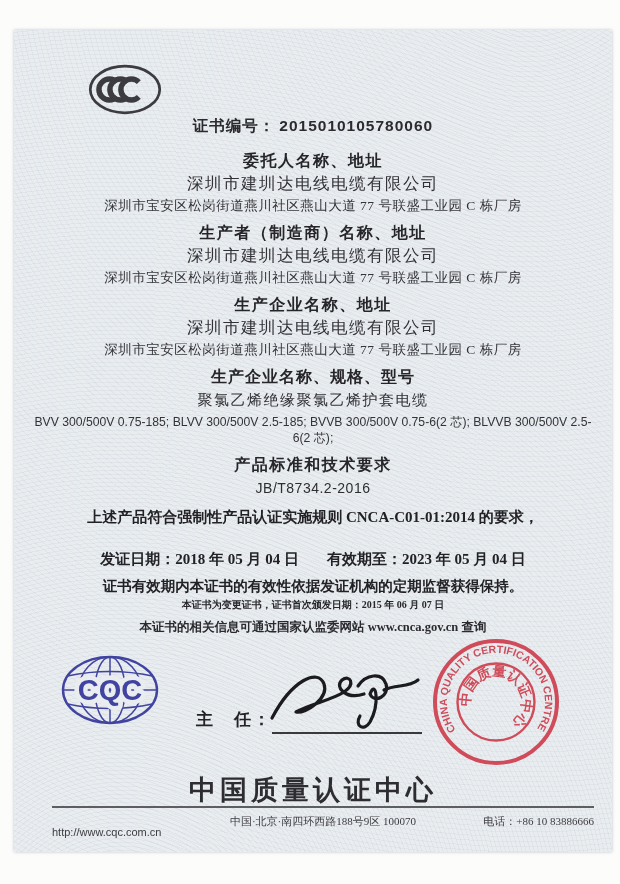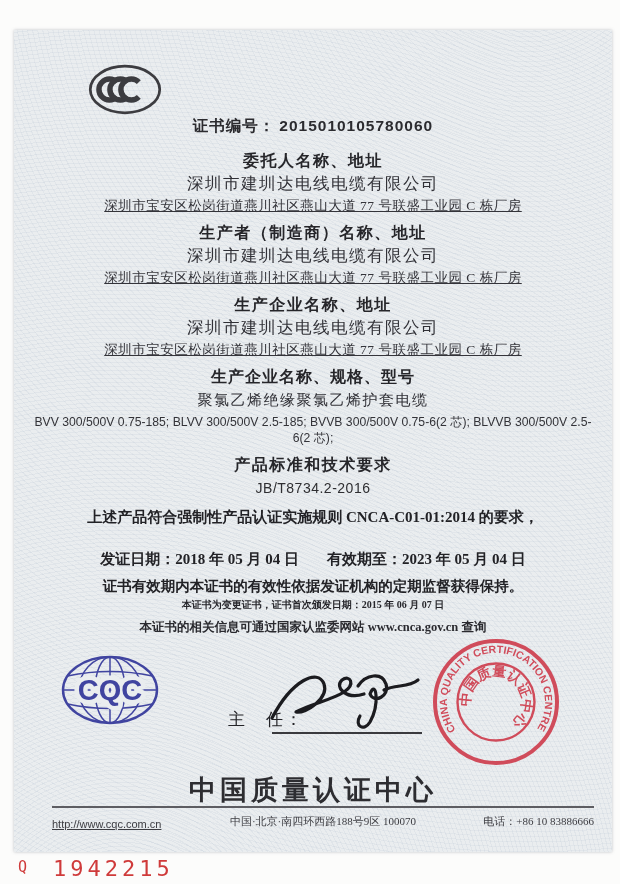--- a/index.html
+++ b/index.html
@@ -15,41 +15,41 @@
     box-shadow:0 0 3px rgba(90,95,105,0.35);
   }
   .cline { position:absolute; left:0; right:0; text-align:center; }
   .title { position:absolute; top:40px; left:140px; right:26px; text-align:center;
            font-family:"Liberation Sans", sans-serif; font-weight:bold; font-size:27px;
            letter-spacing:2.5px; color:#35353a; line-height:34px; }
   .certno { top:86px; font-weight:bold; font-size:15.5px; letter-spacing:1px; color:#2b2b2f; }
   .certno .num { font-family:"Liberation Sans", sans-serif; margin-left:4px; }
   .h  { position:absolute; left:0; right:0; text-align:center; font-size:16px; font-weight:bold; letter-spacing:1.5px; color:#26262a; }
   .nm { position:absolute; left:0; right:0; text-align:center; font-size:16.5px; letter-spacing:1.5px; color:#303036; }
-  .ad { position:absolute; left:0; right:0; text-align:center; font-size:13.5px; letter-spacing:0.5px; color:#34343a;text-decoration:underline; }
+  .ad { position:absolute; left:0; right:0; text-align:center; font-size:13.5px; letter-spacing:0.5px; color:#34343a; }
   .models { position:absolute; left:20px; right:20px; text-align:center;
             font-family:"Liberation Sans", sans-serif; font-size:12.2px; line-height:16px; color:#333338; }
   .std { top:450px; font-family:"Liberation Sans", sans-serif; font-size:14px; letter-spacing:0.5px; }
   .stmt { position:absolute; left:20px; right:20px; text-align:center; font-weight:bold;
           font-size:15px; line-height:19px; color:#222226; }
   .dates { top:520px; font-weight:bold; font-size:15px; color:#222226; }
   .dates span { margin:16px 14px; }
   .note1 { top:547px; font-weight:bold; font-size:14.5px; color:#222226; }
   .note2 { top:568px; font-size:10px; font-weight:600; color:#26262b; }
   .note3 { top:589px; font-size:12.5px; font-weight:600; color:#2a2a2f; }
   .ccc { position:absolute; left:72px; top:33px; width:78px; height:53px; }
   .cqc { position:absolute; left:46px; top:624px; width:100px; height:72px; }
-  .director { position:absolute; left:182px; top:678px; font-size:17px; font-weight:400; letter-spacing:2px; color:#232327;margin-left:32px; }
+  .director { position:absolute; left:182px; top:678px; font-size:17px; font-weight:700; letter-spacing:2px; color:#232327; }
   .sigline { position:absolute; left:258px; top:702px; width:150px; height:1.5px; background:#3a3a3e; }
   .sig { position:absolute; left:252px; top:630px; width:165px; height:82px; }
   .stamp { position:absolute; left:416px; top:606px; width:132px; height:132px; opacity:0.93; }
   .org { top:742px; font-family:"Liberation Sans", sans-serif; font-size:27px; font-weight:600; letter-spacing:4px; color:#2d2d31; }
   .rule { position:absolute; left:38px; right:18px; top:776px; height:1.5px; background:#5d5d62; }
   .footer { position:absolute; left:38px; right:18px; top:782px; height:16px; font-size:11px; color:#3c3c41; }
-  .f-web { position:absolute; left:0; top:6px; font-family:"Liberation Sans", sans-serif;text-decoration:underline; }
+  .f-web { position:absolute; left:0; top:14px; font-family:"Liberation Sans", sans-serif; }
   .f-addr { position:absolute; left:0; right:0; text-align:center; top:2px; }
   .f-tel { position:absolute; right:0; top:2px; }
   .serial { position:absolute; left:18px; top:856px; color:#cf3a3a; }
   .serial .q { font-family:"DejaVu Sans Mono", monospace; font-size:15px; vertical-align:4px; }
   .serial .snum { font-family:"DejaVu Sans Mono", monospace; font-size:22px; letter-spacing:4px; margin-left:22px; }
   svg text { font-family:"Liberation Sans", sans-serif; }
 </style>
 </head>
 <body>
 
@@ -145,17 +145,13 @@
     <div class="rule"></div>
 
     <div class="footer">
       <span class="f-web">http://www.cqc.com.cn</span>
       <span class="f-addr">中国·北京·南四环西路188号9区  100070</span>
       <span class="f-tel">电话：+86 10 83886666</span>
     </div>
 
   </div>
 
-  <div class="serial">
-    <span class="q">Q</span>
-    <span class="snum">1942215</span>
-  </div>
 </div>
 
 </body></html>

